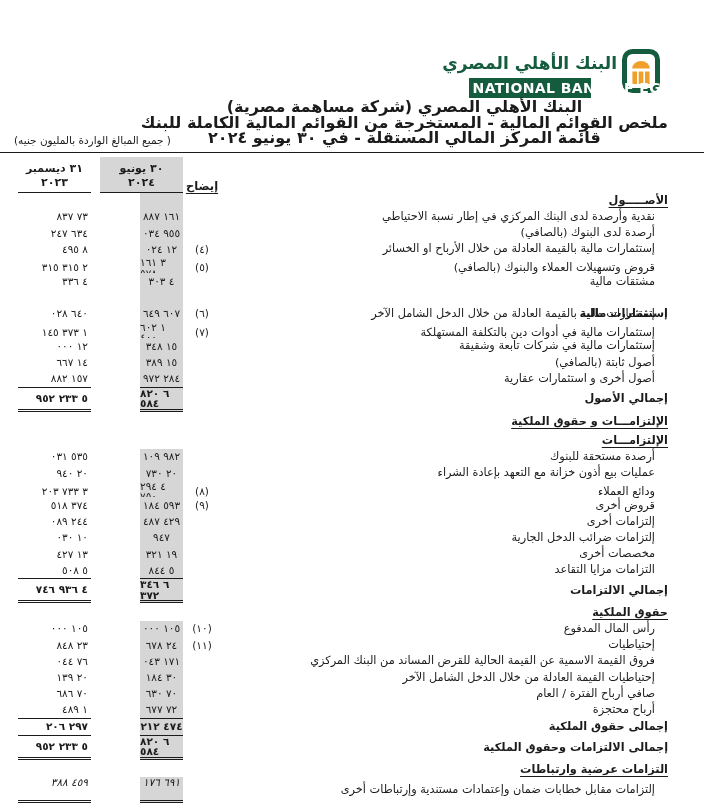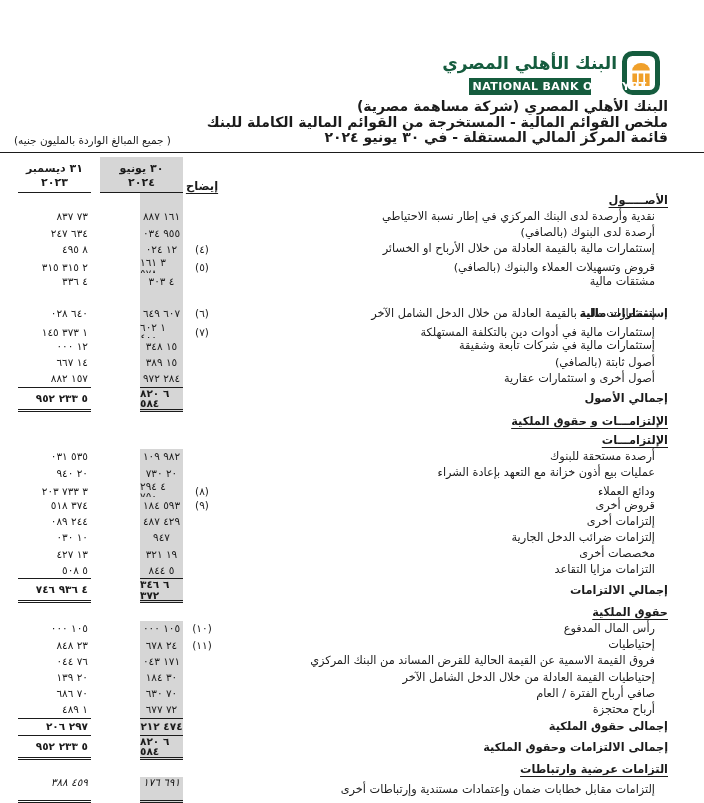--- a/index.html
+++ b/index.html
@@ -7,37 +7,37 @@
   }
   html,body{margin:0;padding:0;background:#ffffff;}
   body{
     width:704px;height:803px;
     font-family:"DejaVu Sans", sans-serif;
     color:var(--ink);
   }
   .page{position:relative;width:704px;height:803px;overflow:hidden;direction:rtl;background:#fff;}
 
   
-  .logo{position:absolute;top:44px;right:44px;display:flex;flex-direction:row;align-items:flex-end;gap:5px;}
+  .logo{position:absolute;top:44px;right:44px;display:flex;flex-direction:row;align-items:center;gap:5px;}
   .logo-icon{width:38px;height:44px;flex:0 0 auto;}
   .logo-textcol{display:flex;flex-direction:column;align-items:center;margin-top:8px;}
   .calligraphy{
     font-size:17px;font-weight:bold;color:var(--green);
     line-height:22px;white-space:nowrap;letter-spacing:-0.5px;
   }
   .green-bar{
     background:var(--green);color:#fff;direction:ltr;
-    font-size:11px;font-weight:bold;letter-spacing:0.4px;
+    font-size:14px;font-weight:bold;letter-spacing:0.4px;
     padding:2px 4px 2px 4px;margin-top:4px;white-space:nowrap;width:114px;text-align:center;
   }
 
   
   .header-lines{
-    position:absolute;top:99px;right:36px;text-align:right;
-    font-weight:bold;font-size:14px;line-height:15.5px;white-space:nowrap;
+    position:absolute;top:99px;right:36px;text-align:center;
+    font-weight:bold;font-size:16px;line-height:15.5px;white-space:nowrap;
   }
   .amounts-note{
     position:absolute;top:134px;left:14px;font-size:10.5px;direction:rtl;white-space:nowrap;
   }
   .top-rule{position:absolute;top:152px;left:0;width:704px;border-top:1.5px solid var(--ink);}
 
   
   .table{position:absolute;top:157px;right:36px;width:650px;}
   .grid-row{display:grid;grid-template-columns:447px 38px 83px 9px 73px;direction:rtl;}
 

